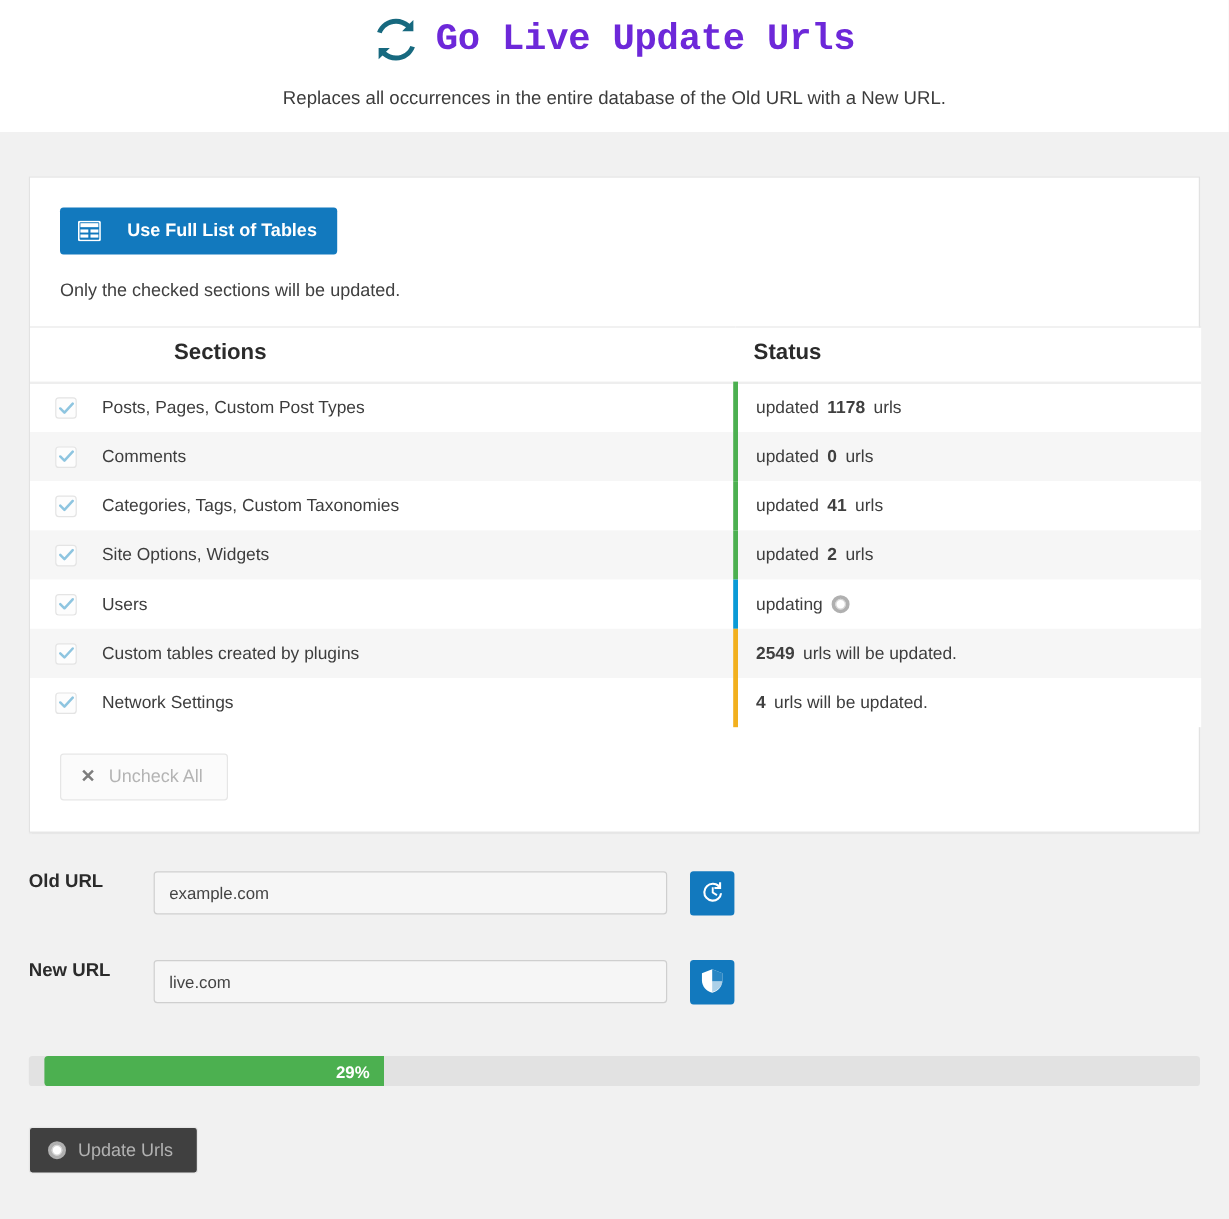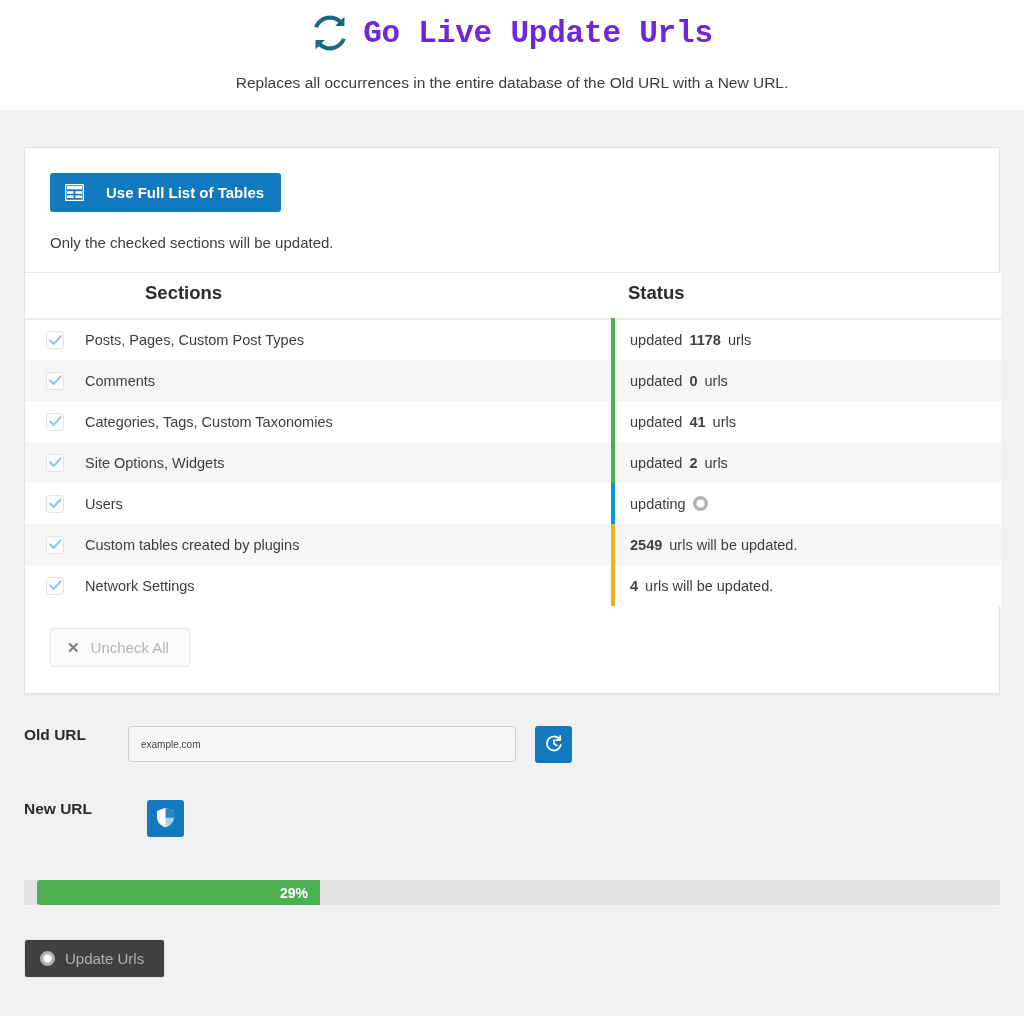--- a/index.html
+++ b/index.html
@@ -173,27 +173,27 @@
   }
   .field-row.first { margin-top: 32px; }
   .field-row.second { margin-top: 22px; }
   .field-label {
     width: 104px;
     font-size: 15.5px;
     font-weight: bold;
     color: #2b2b2b;
   }
   .field-input {
-    width: 388px;
+    width: 428px;
     height: 36px;
     border: 1px solid #cfcfcf;
     border-radius: 3px;
     background: #f6f6f6;
     padding: 0 12px;
-    font-size: 10px;
+    font-size: 14px;
     color: #444444;
     font-family: "Liberation Sans", sans-serif;
     outline: none;
   }
   .icon-btn {
     width: 37px; height: 37px;
     margin-left: 19px;
     background: #1279be;
     border: none;
     border-radius: 3px;
@@ -393,20 +393,21 @@
         <svg width="21" height="21" viewBox="0 0 24 24" aria-hidden="true">
           <path fill="#ffffff" d="M12.5 3a9 9 0 1 0 8.95 9.9h-2.02A7 7 0 1 1 12.5 5c1.9 0 3.6 0.76 4.85 2H14.1v2h6.4V2.6h-2v2.36A8.96 8.96 0 0 0 12.5 3z"></path>
           <path fill="#ffffff" d="M11.6 7.4v5.4l4.5 2.7 0.9-1.5-3.6-2.15V7.4z"></path>
         </svg>
       </span>
     </button>
   </div>
 
   <div class="field-row second">
     <div class="field-label">New URL</div>
+    <input class="field-input" type="text" value="live.com" style="">
     <button class="icon-btn">
       <span>
         <svg width="19" height="21" viewBox="0 0 20 22" aria-hidden="true">
           <path fill="#ffffff" d="M10 0.8 19 4.2v6.1c0 5.3-3.7 9.6-9 10.9-5.3-1.3-9-5.6-9-10.9V4.2z"></path>
           <path fill="#1279be" d="M10 0.8 19 4.2v6.1c0 0.3 0 0.6-0.03 0.9H10z" opacity="0.9"></path>
           <path fill="#1279be" d="M10 11.2h8.97c-0.45 4.6-3.9 8.2-8.97 9.4z" opacity="0.35"></path>
         </svg>
       </span>
     </button>
   </div>

